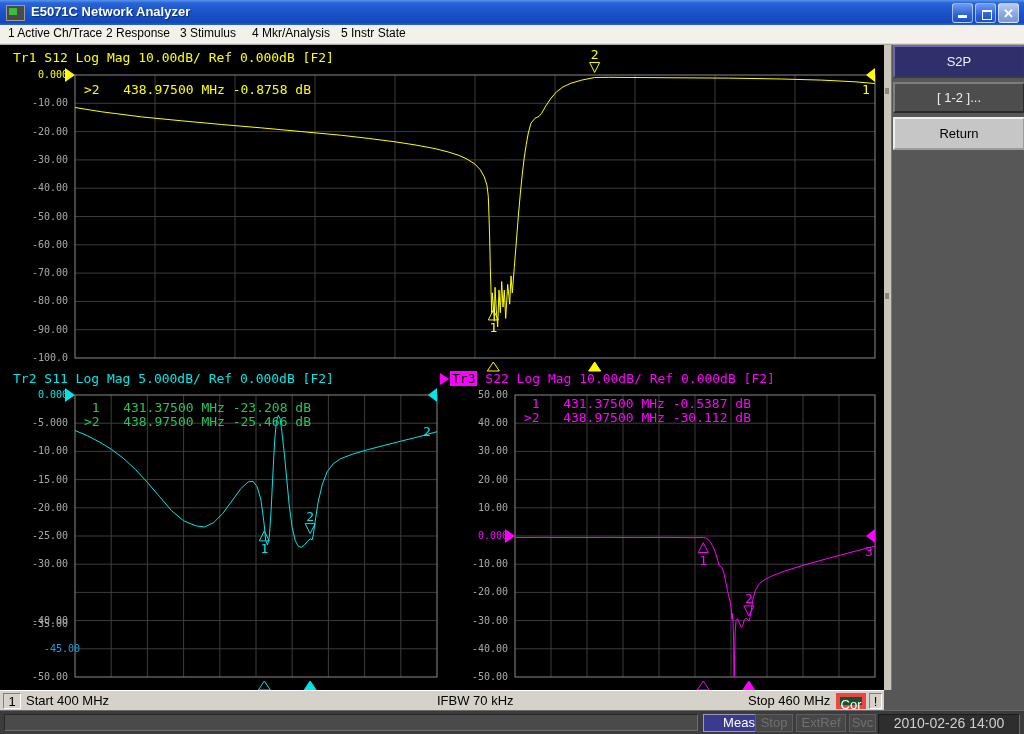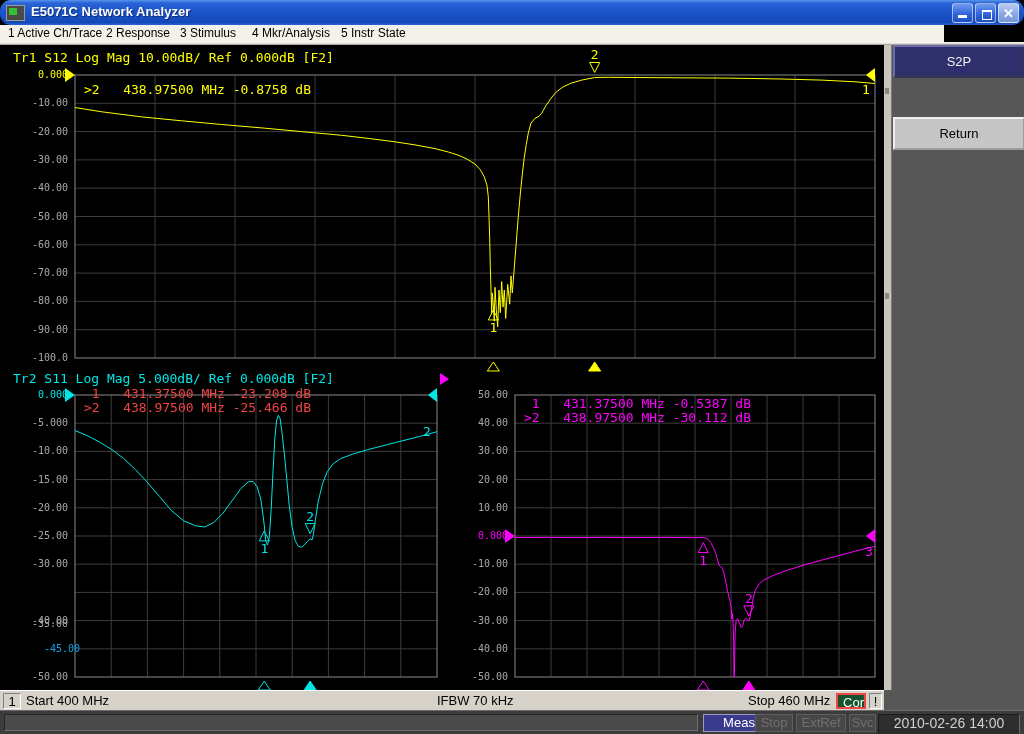--- a/index.html
+++ b/index.html
@@ -1,37 +1,37 @@
 <!DOCTYPE html>
 <html><head>
 <meta charset="utf-8">
 <style>
   html,body{margin:0;padding:0;background:#222;}
   #win{position:relative;width:1024px;height:734px;overflow:hidden;
        font-family:"Liberation Sans",sans-serif;background:#000;}
 
   
   .titlebar{position:absolute;left:0;top:0;width:1024px;height:25px;
-    background:linear-gradient(180deg,#5795ea 0%,#2a64d8 12%,#1c55cc 45%,#1348b8 90%,#2a64d8 100%);border-radius:11px;}
+    background:linear-gradient(180deg,#5795ea 0%,#2a64d8 12%,#1c55cc 45%,#1348b8 90%,#2a64d8 100%);}
   .title-icon{position:absolute;left:6px;top:5px;width:17px;height:14px;background:#4a4a4a;
     border:1px solid #9a9a9a;}
   .title-icon i{position:absolute;left:2px;top:2px;width:8px;height:7px;background:#35c035;display:block;}
   .title-text{position:absolute;left:31px;top:4px;color:#fff;font-size:13px;font-weight:bold;
     text-shadow:1px 1px 1px #0b2a70;white-space:nowrap;}
   .winbtn{position:absolute;top:3px;width:21px;height:20px;border-radius:3px;
     border:1px solid #ffffff88;color:#fff;text-align:center;box-sizing:border-box;}
   .winbtn.min,.winbtn.restore{background:linear-gradient(180deg,#6f9bf0,#2d62d8 60%,#1f4fc0);}
   .winbtn.close{background:linear-gradient(180deg,#b9cdf0,#86a5e0 60%,#7697da);}
   .winbtn.min{left:952px;} .winbtn.restore{left:975px;} .winbtn.close{left:998px;}
   .glyph-min{position:absolute;left:5px;bottom:4px;width:9px;height:3px;background:#fff;}
   .glyph-restore{position:absolute;left:6px;top:6px;width:8px;height:7px;border:1px solid #fff;border-top-width:2px;}
   .glyph-close{font-size:13px;font-weight:bold;line-height:18px;}
 
   
-  .menubar{position:absolute;left:0;top:25px;width:944px;height:17px;background:#f3f1e9;}
+  .menubar{position:absolute;left:0;top:25px;width:1024px;height:17px;background:#f3f1e9;}
   .menu-item{position:absolute;top:1px;font-size:12px;color:#000;white-space:nowrap;}
   .menu-edge{position:absolute;left:0;top:42px;width:1024px;height:3px;
     background:linear-gradient(180deg,#ffffff,#d8d4c8 60%,#8a8a8a 100%);}
 
   
   .screen{position:absolute;left:0;top:45px;width:884px;height:645px;background:#000;}
   .screen svg{position:absolute;left:0;top:0;}
   .chart-header{position:absolute;font-family:"DejaVu Sans Mono",monospace;font-size:13px;white-space:pre;}
   .hdr-chip{background:#ff00ff;color:#000;padding:0 2px;}
   .readout{position:absolute;font-family:"DejaVu Sans Mono",monospace;font-size:13px;line-height:14px;white-space:pre;}
@@ -49,22 +49,22 @@
     border:2px outset #7e7e7e;}
   .softkey.light{top:72px;height:33px;line-height:30px;background:#c6c6c6;color:#000;
     border:2px outset #efefef;}
 
   
   .statusbar{position:absolute;left:0;top:690px;width:884px;height:20px;background:#d6d2ca;
     border-top:1px solid #fff;box-sizing:border-box;font-size:13px;color:#000;}
   .sb-item{position:absolute;top:2px;line-height:16px;white-space:nowrap;}
   .sb-box{position:absolute;top:2px;height:16px;line-height:16px;text-align:center;
     border:1px solid;border-color:#808080 #ffffff #ffffff #808080;box-sizing:border-box;}
-  .sb-cor{position:absolute;top:2px;height:16px;line-height:15px;width:30px;text-align:right;
-    background:#14532d;color:#fff;border:2px solid #ef4444;box-sizing:border-box;}
+  .sb-cor{position:absolute;top:2px;height:16px;line-height:15px;width:30px;text-align:center;
+    background:#14532d;color:#fff;border:4px solid #ef4444;box-sizing:border-box;}
 
   
   .bottombar{position:absolute;left:0;top:710px;width:1024px;height:24px;background:#3c3c3c;
     border-top:1px solid #6a6a6a;box-sizing:border-box;}
   .msgbox{position:absolute;left:4px;top:3px;width:694px;height:17px;background:#4a4a4a;
     border:1px solid;border-color:#262626 #6e6e6e #6e6e6e #262626;box-sizing:border-box;}
   .bb-btn{position:absolute;top:3px;height:18px;line-height:16px;text-align:center;
     font-size:13px;box-sizing:border-box;}
   .bb-on{background:#3a3a8e;color:#fff;border:1px solid #9a9ac0;}
   .bb-off{background:#474747;color:#707070;border:1px solid #5e5e5e;}
@@ -202,23 +202,24 @@
           <text x="703.25" y="519.519134" fill="#ff00ff" text-anchor="middle" font-family="DejaVu Sans Mono, monospace" font-size="13">1</text>
           <path d="M703.25 636 L697.25 645 L709.25 645 Z" fill="none" stroke="#ff00ff"></path>
           <path d="M743.8500000000001 560.91584 L753.8500000000001 560.91584 L748.8500000000001 570.91584 Z" fill="none" stroke="#ff00ff"></path>
           <text x="748.8500000000001" y="557.91584" fill="#ff00ff" text-anchor="middle" font-family="DejaVu Sans Mono, monospace" font-size="13">2</text>
           <path d="M748.8500000000001 636 L742.8500000000001 645 L754.8500000000001 645 Z" fill="#ff00ff" stroke="#ff00ff"></path>
         </g>
       </svg>
 
     <div class="chart-header" style="left:13px;top:5px;color:#ffff00"><span>Tr1</span> <span>S12 Log Mag 10.00dB/ Ref 0.000dB [F2]</span></div>
     <div class="chart-header" style="left:13px;top:326px;color:#00e6e6"><span>Tr2</span> <span>S11 Log Mag 5.000dB/ Ref 0.000dB [F2]</span></div>
+    <div class="chart-header" style="left:450px;top:326px;color:#ff00ff"><span class="hdr-chip">Tr3</span> <span>S22 Log Mag 10.00dB/ Ref 0.000dB [F2]</span></div>
 
     <div class="readout" id="ro-tr1" style="left:84px;top:38px;color:#ffff00"><div>&gt;2   438.97500 MHz -0.8758 dB</div></div>
-    <div class="readout" id="ro-tr2" style="left:84px;top:342px;color:#ef4444"><div> 1   431.37500 MHz -23.208 dB</div><div>&gt;2   438.97500 MHz -25.466 dB</div></div>
+    <div class="readout" id="ro-tr2" style="left:84px;top:356px;color:#22c55e"><div> 1   431.37500 MHz -23.208 dB</div><div>&gt;2   438.97500 MHz -25.466 dB</div></div>
     <div class="readout" id="ro-tr3" style="left:524px;top:352px;color:#ff00ff"><div> 1   431.37500 MHz -0.5387 dB</div><div>&gt;2   438.97500 MHz -30.112 dB</div></div>
   <div class="ytick" style="left: 4px; top: 22px; color: rgb(255, 255, 0);">0.000</div>
       <div class="ytick" style="left: 4px; top: 50.3px; color: rgb(168, 168, 168);">-10.00</div>
       <div class="ytick" style="left: 4px; top: 78.6px; color: rgb(168, 168, 168);">-20.00</div>
       <div class="ytick" style="left: 4px; top: 106.9px; color: rgb(168, 168, 168);">-30.00</div>
       <div class="ytick" style="left: 4px; top: 135.2px; color: rgb(168, 168, 168);">-40.00</div>
       <div class="ytick" style="left: 4px; top: 163.5px; color: rgb(168, 168, 168);">-50.00</div>
       <div class="ytick" style="left: 4px; top: 191.8px; color: rgb(168, 168, 168);">-60.00</div>
       <div class="ytick" style="left: 4px; top: 220.1px; color: rgb(168, 168, 168);">-70.00</div>
       <div class="ytick" style="left: 4px; top: 248.4px; color: rgb(168, 168, 168);">-80.00</div>
@@ -247,20 +248,21 @@
       <div class="ytick" style="left: 444px; top: 595.8px; color: rgb(168, 168, 168);">-40.00</div>
       <div class="ytick" style="left: 444px; top: 624px; color: rgb(168, 168, 168);">-50.00</div>
     </div>
 
   <div class="sidebar">
     <div class="scroll-strip">
       <span class="scroll-dash" style="top:43px"></span>
       <span class="scroll-dash" style="top:248px"></span>
     </div>
     <div class="softkey title">S2P</div>
+    <div class="softkey dark">[ 1-2 ]...</div>
     <div class="softkey light">Return</div>
   </div>
 
   <div class="statusbar">
     <div class="sb-box" style="left:3px;width:18px">1</div>
     <div class="sb-item" style="left:26px">Start 400 MHz</div>
     <div class="sb-item" style="left:437px">IFBW 70 kHz</div>
     <div class="sb-item" style="left:748px">Stop 460 MHz</div>
     <div class="sb-cor" style="left:836px">Cor</div>
     <div class="sb-box" style="left:869px;width:13px">!</div>

